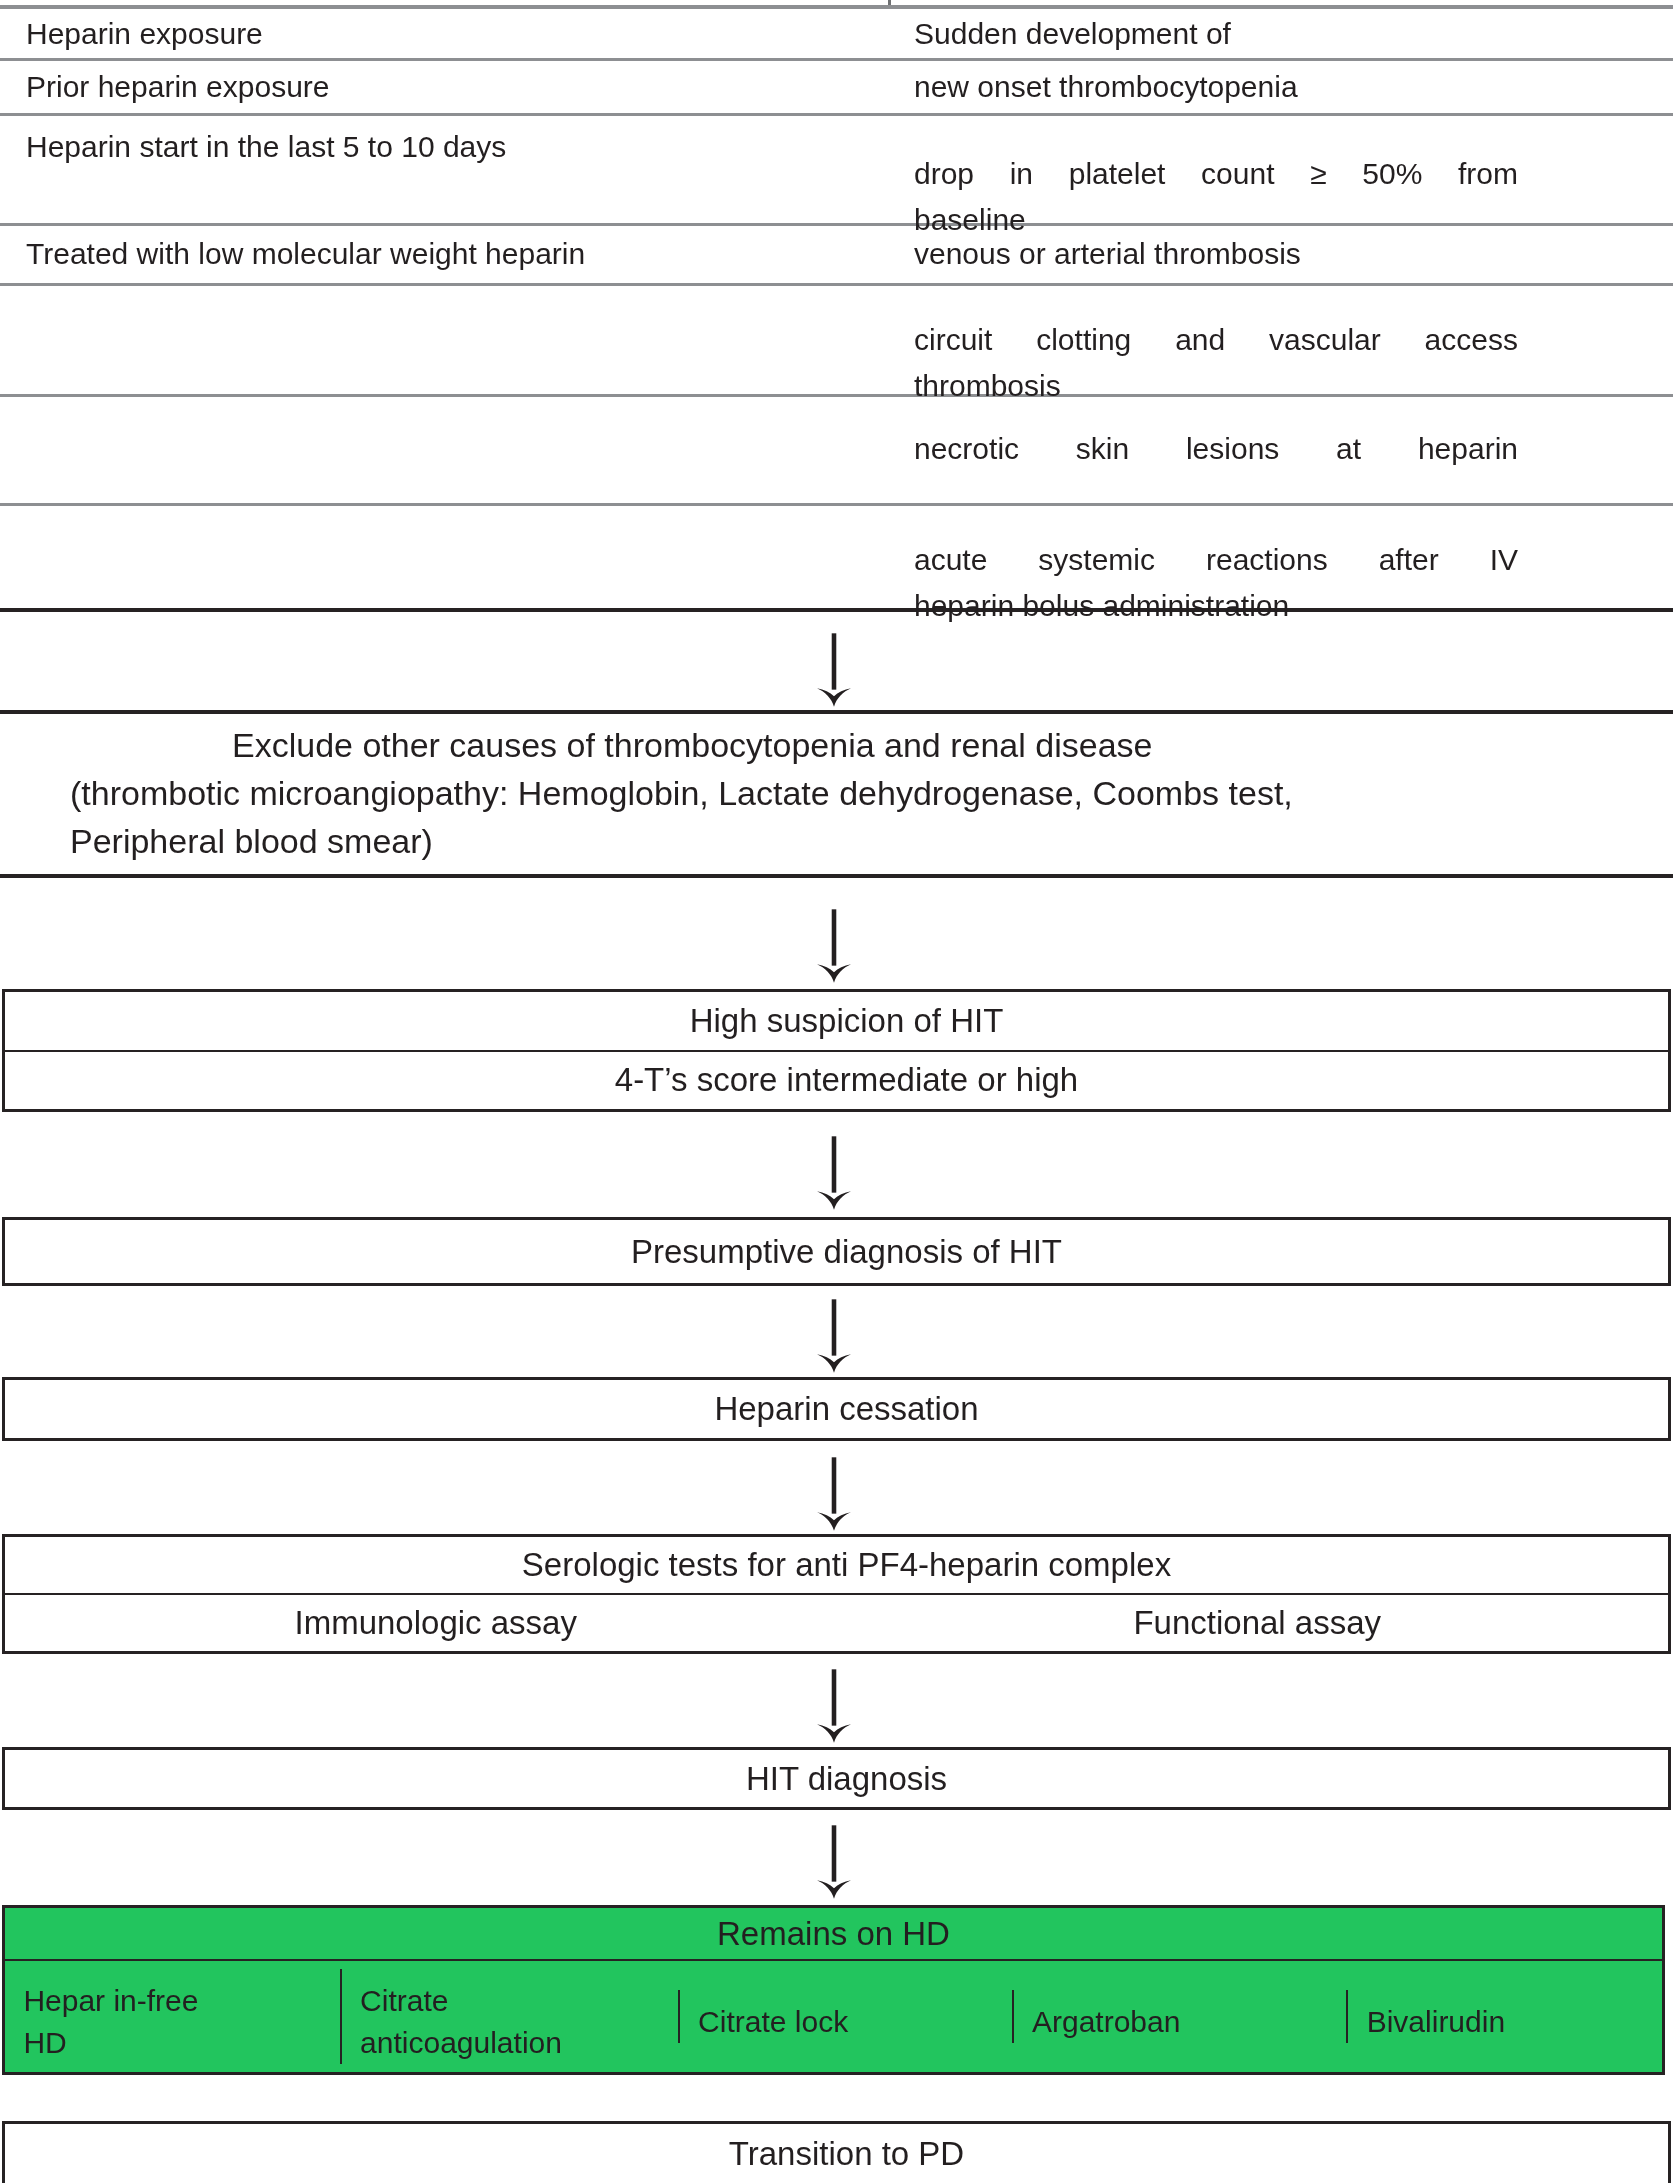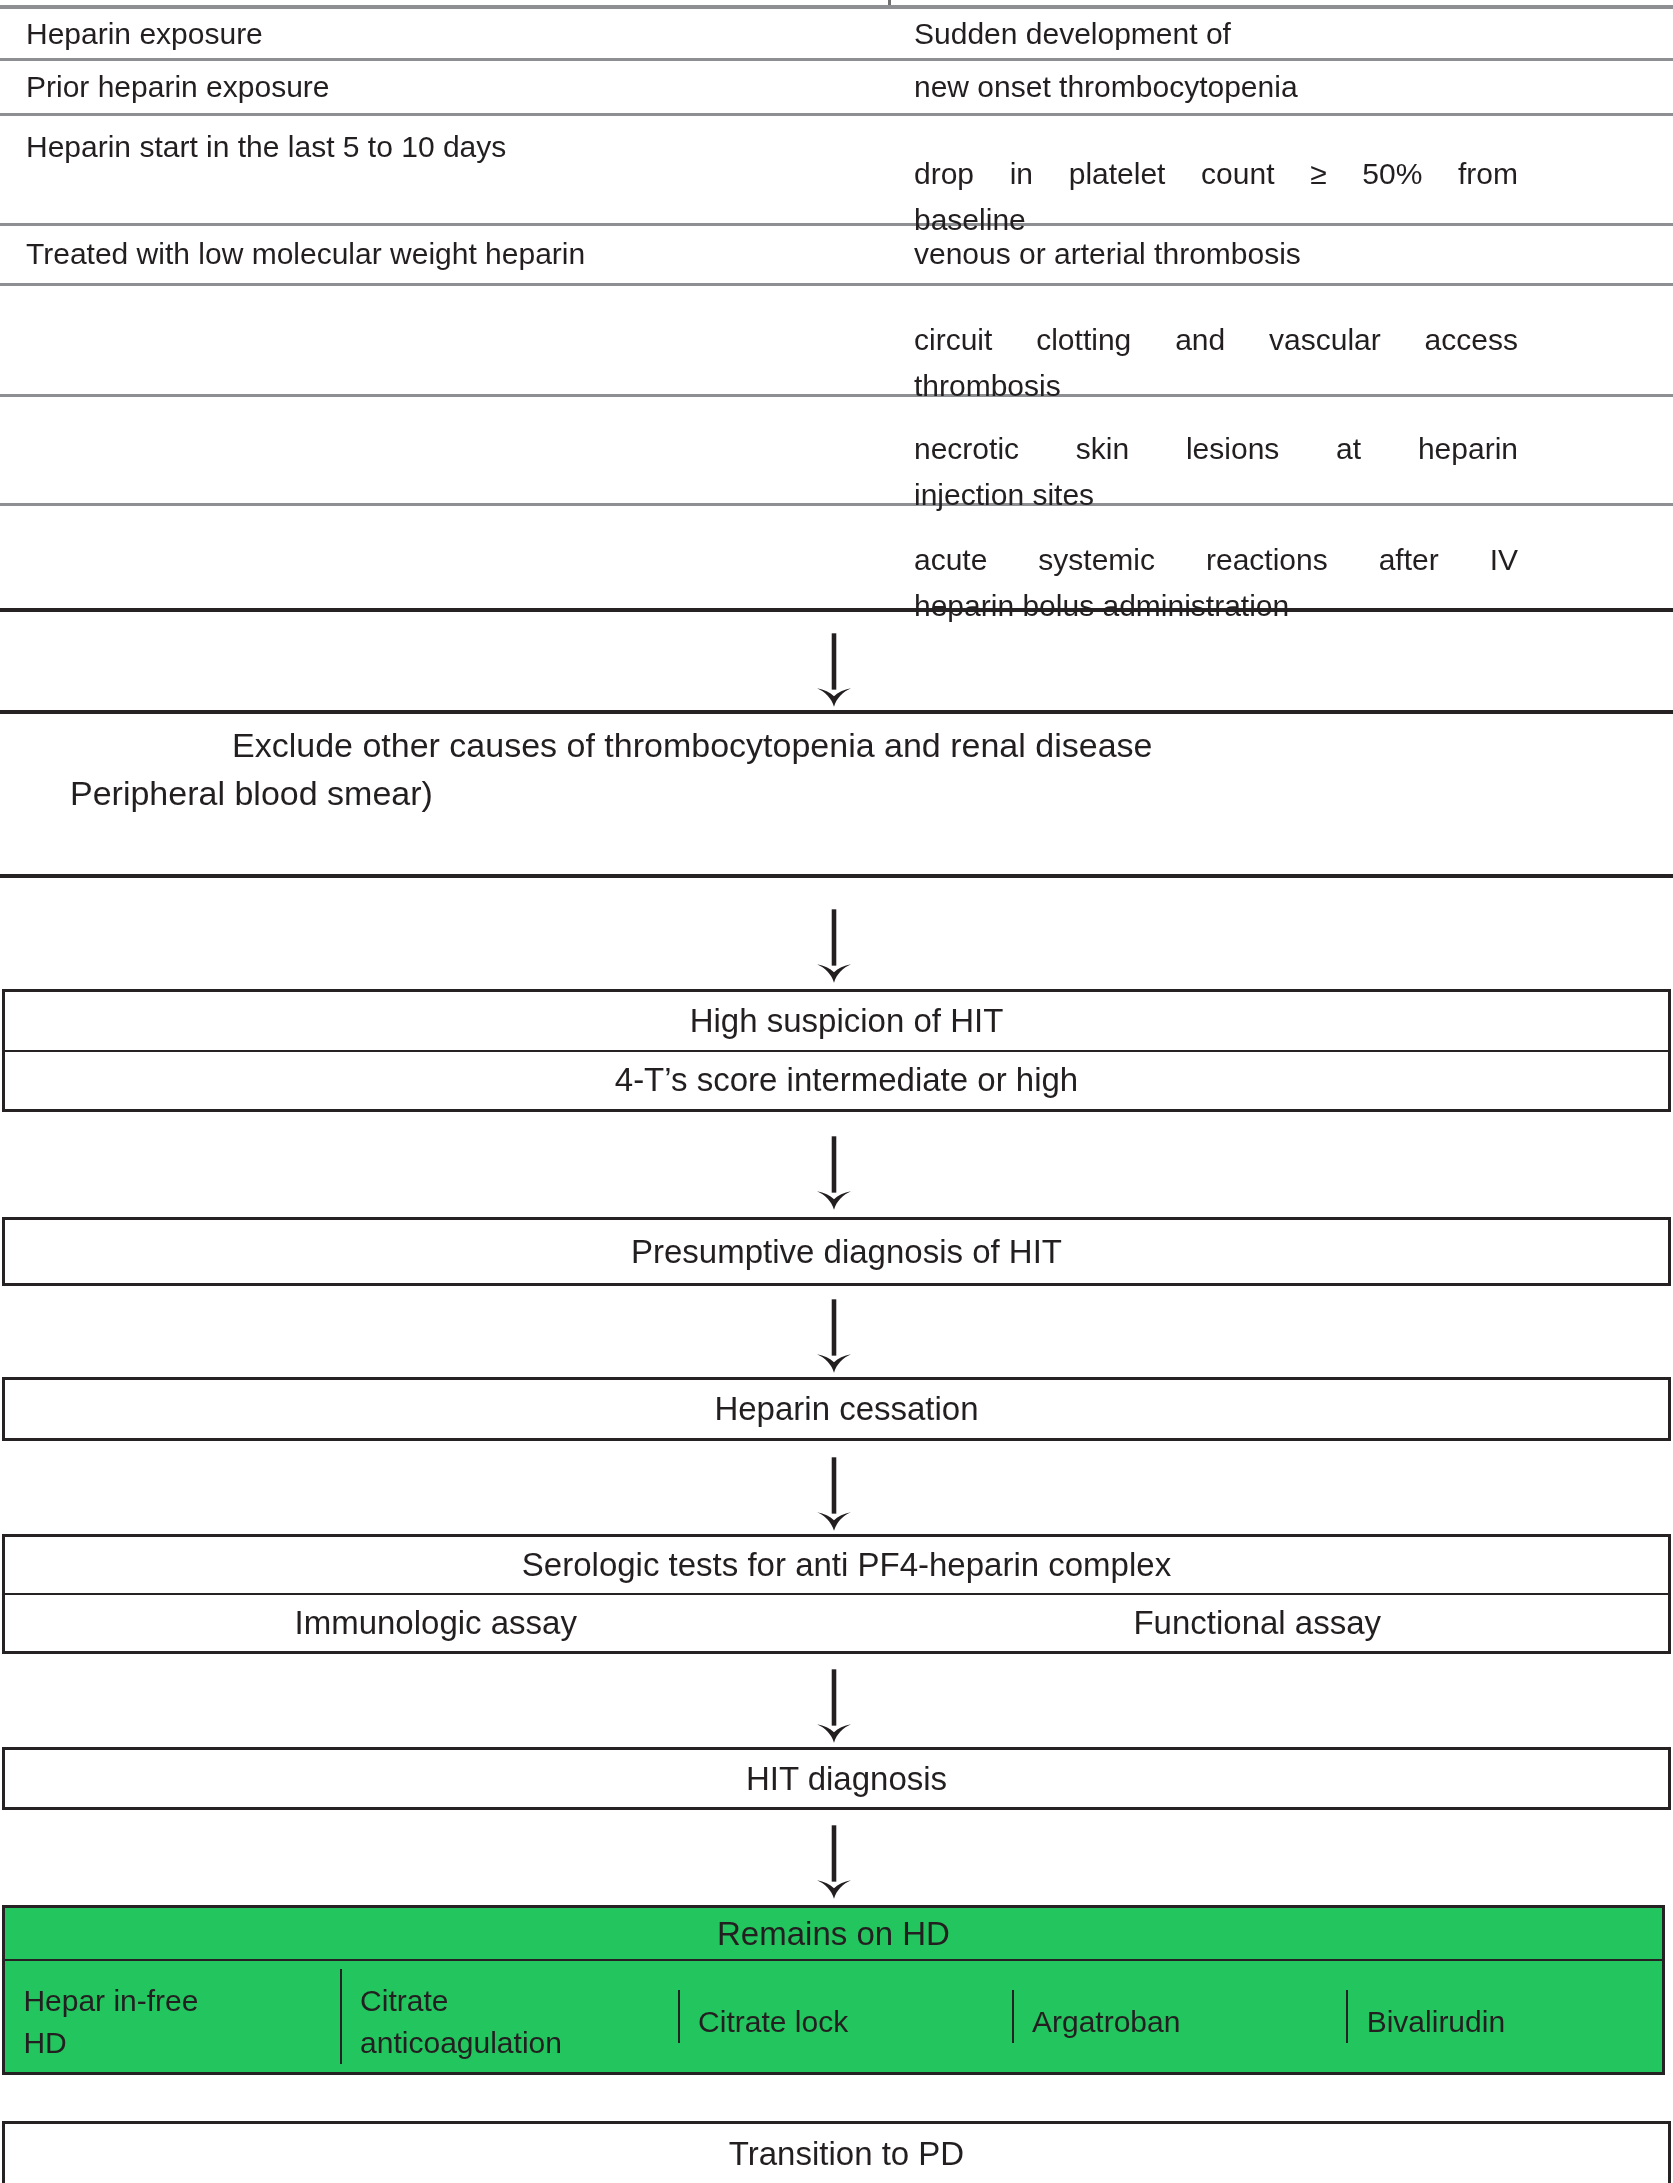--- a/index.html
+++ b/index.html
@@ -132,38 +132,38 @@
   <div class="cell-text" style="left:26px; top:231px">Treated with low molecular weight heparin</div>
   <div class="cell-text" style="left:914px; top:231px">venous or arterial thrombosis</div>
 
   <div class="rblock" style="top:290px">
     <div class="just">circuit clotting and vascular access</div>
     <div>thrombosis</div>
   </div>
 
   <div class="rblock" style="top:399px">
     <div class="just">necrotic skin lesions at heparin</div>
-    <div>injection sites</div>
   </div>
 
   <div class="rblock" style="top:510px">
     <div class="just">acute systemic reactions after IV</div>
     <div>heparin bolus administration</div>
   </div>
 
   <div class="arrow" style="top:632px">
     <svg viewBox="0 0 64 116">
         <line x1="32" y1="2" x2="32" y2="88" stroke="#231f20" stroke-width="7"></line>
         <path d="M32 114 C28 101 18 91 6 86 C17 88 26 92 32 98 C38 92 47 88 58 86 C46 91 36 101 32 114 Z" fill="#231f20"></path>
       </svg>
   </div>
 
   <div class="hrule dark" style="top:710px"></div>
   <div class="exclude-text" style="top:721px">
     <div class="indent">Exclude other causes of thrombocytopenia and renal disease</div>
+    <div>(thrombotic microangiopathy: Hemoglobin, Lactate dehydrogenase, Coombs test,</div>
     <div>Peripheral blood smear)</div>
   </div>
   <div class="hrule dark" style="top:874px"></div>
 
   <div class="arrow" style="top:908px">
     <svg viewBox="0 0 64 116">
         <line x1="32" y1="2" x2="32" y2="88" stroke="#231f20" stroke-width="7"></line>
         <path d="M32 114 C28 101 18 91 6 86 C17 88 26 92 32 98 C38 92 47 88 58 86 C46 91 36 101 32 114 Z" fill="#231f20"></path>
       </svg>
   </div>

